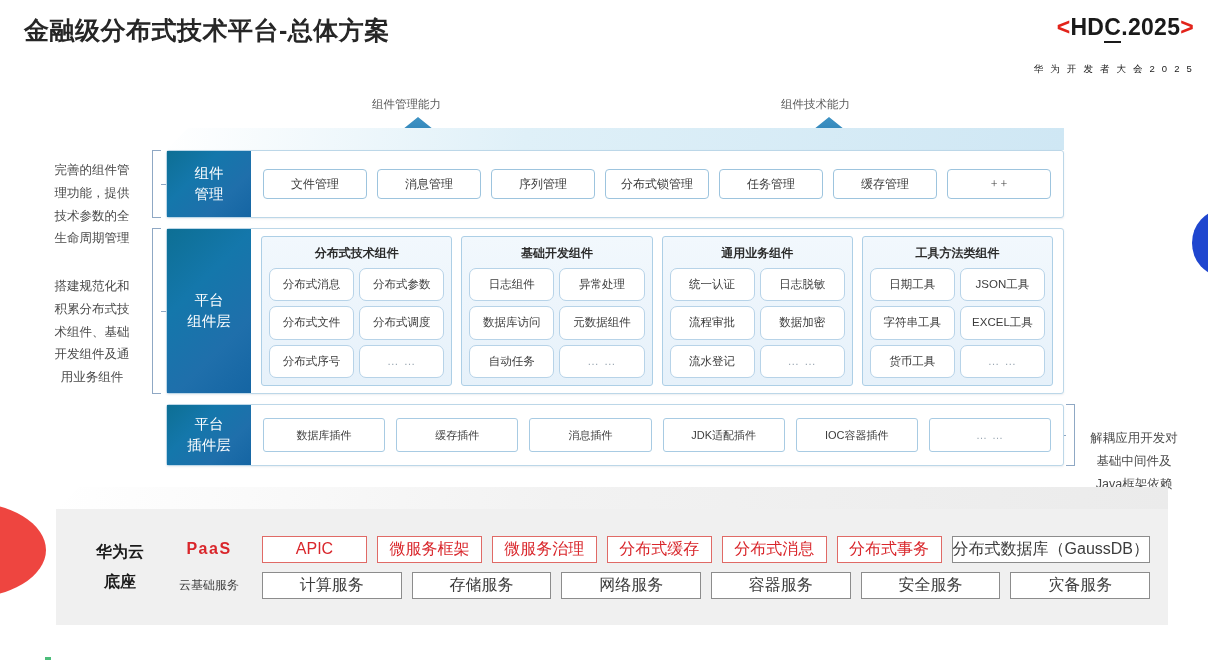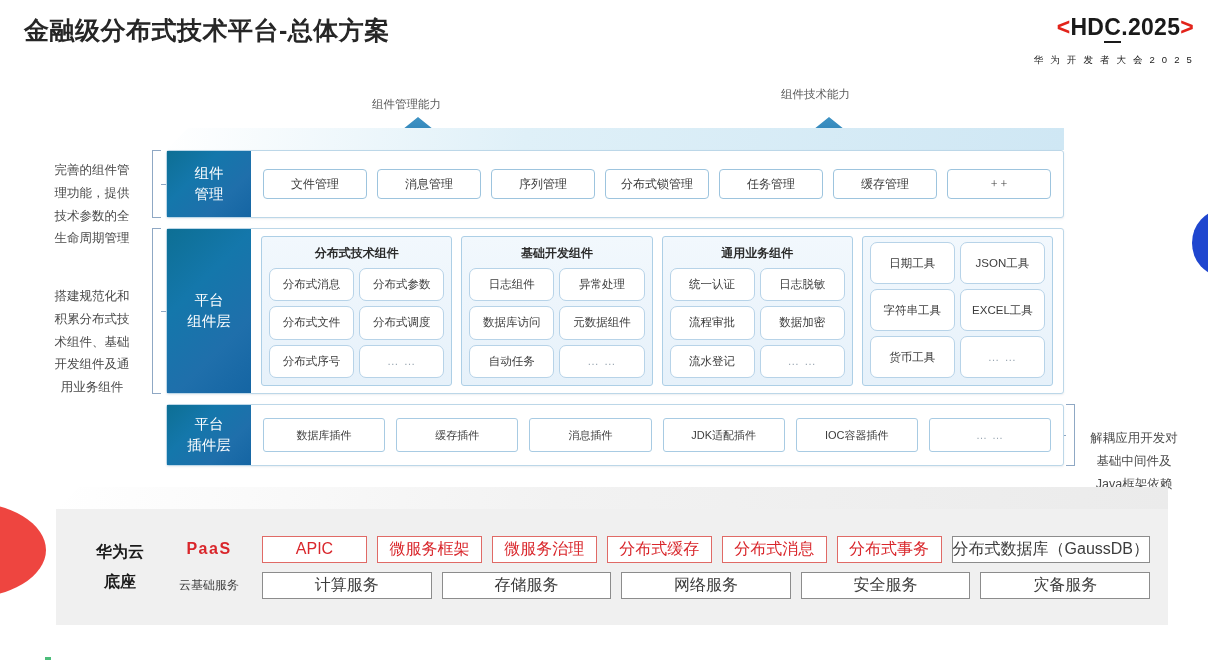--- a/index.html
+++ b/index.html
@@ -26,21 +26,21 @@
     font-size: 23px; font-weight: bold; color: #1a1a1a;
     letter-spacing: .3px; white-space: nowrap; line-height: 1;
   }
   #hdc-main .brk { color: #e2231a; font-weight: bold; }
   #hdc-main .uc {
     border-bottom: 2px solid #1a1a1a;
     padding-bottom: 1px;
   }
   #hdc-sub {
     font-size: 9.5px; color: #1a1a1a; letter-spacing: 2.2px;
-    margin-top: 15px; white-space: nowrap;
+    margin-top: 24px; white-space: nowrap;
   }
 
   
   #red-wedge {
     position: absolute; left: -34px; top: 502px;
     width: 80px; height: 96px;
     background: #ee4540;
     border-radius: 0 100% 100% 0 / 0 50% 50% 0;
   }
   #blue-lens {
@@ -53,21 +53,21 @@
     position: absolute; left: 45px; bottom: 3px;
     width: 6px; height: 3px; background: #4bbd7a;
   }
 
   
   .cap-label {
     position: absolute; font-size: 11.5px; color: #5a5a5a;
     white-space: nowrap;
   }
   #cap-label-1 { left: 372px; top: 97px; }
-  #cap-label-2 { left: 781px; top: 87px; }
+  #cap-label-2 { left: 781px; top: 97px; }
   .up-arrow {
     position: absolute; width: 44px; height: 42px;
     background: linear-gradient(180deg,#3f93c4 0%, #1b6ea8 100%);
     clip-path: polygon(50% 0%, 100% 42%, 72% 42%, 72% 100%, 28% 100%, 28% 42%, 0% 42%);
   }
   #up-arrow-1 { left: 396px; top: 117px; }
   #up-arrow-2 { left: 807px; top: 117px; }
 
   
   #stack-top-face {
@@ -160,21 +160,21 @@
   }
   .plugin-chip.ellipsis { color: #9aa7b2; letter-spacing: 1px; }
 
   
   .side-note {
     position: absolute;
     font-size: 12.5px; line-height: 1.82; color: #4a4a4a;
     text-align: center; white-space: pre-line; margin-top: 17px;
   }
   #note-left-1 { left: 38px; top: 142px; width: 108px; }
-  #note-left-2 { left: 38px; top: 268px; width: 108px; }
+  #note-left-2 { left: 38px; top: 258px; width: 108px; }
   #note-right-1 { left: 1078px; top: 410px; width: 112px; }
 
   .brace {
     position: absolute;
     border: 1px solid #8fa8c4;
     border-right: none;
     width: 9px;
   }
   .brace.right-facing { border: 1px solid #8fa8c4; border-left: none; }
   .brace::after {
@@ -309,20 +309,21 @@
         <div class="item-chip">统一认证</div>
         <div class="item-chip">日志脱敏</div>
         <div class="item-chip">流程审批</div>
         <div class="item-chip">数据加密</div>
         <div class="item-chip">流水登记</div>
         <div class="item-chip ellipsis">… …</div>
       </div>
     </div>
 
     <div class="group-card">
+      <div class="group-title">工具方法类组件</div>
       <div class="group-grid">
         <div class="item-chip">日期工具</div>
         <div class="item-chip">JSON工具</div>
         <div class="item-chip">字符串工具</div>
         <div class="item-chip">EXCEL工具</div>
         <div class="item-chip">货币工具</div>
         <div class="item-chip ellipsis">… …</div>
       </div>
     </div>
 
@@ -357,18 +358,19 @@
       <div class="paas-chip red">分布式消息</div>
       <div class="paas-chip red">分布式事务</div>
       <div class="paas-chip grey wide">分布式数据库（GaussDB）</div>
     </div>
 
     <div class="paas-row">
       <div class="paas-row-label" id="paas-label-2">云基础服务</div>
       <div class="paas-chip grey">计算服务</div>
       <div class="paas-chip grey">存储服务</div>
       <div class="paas-chip grey">网络服务</div>
+      <div class="paas-chip grey">容器服务</div>
       <div class="paas-chip grey">安全服务</div>
       <div class="paas-chip grey">灾备服务</div>
     </div>
 
   </div>
 </div>
 
 </body></html>

